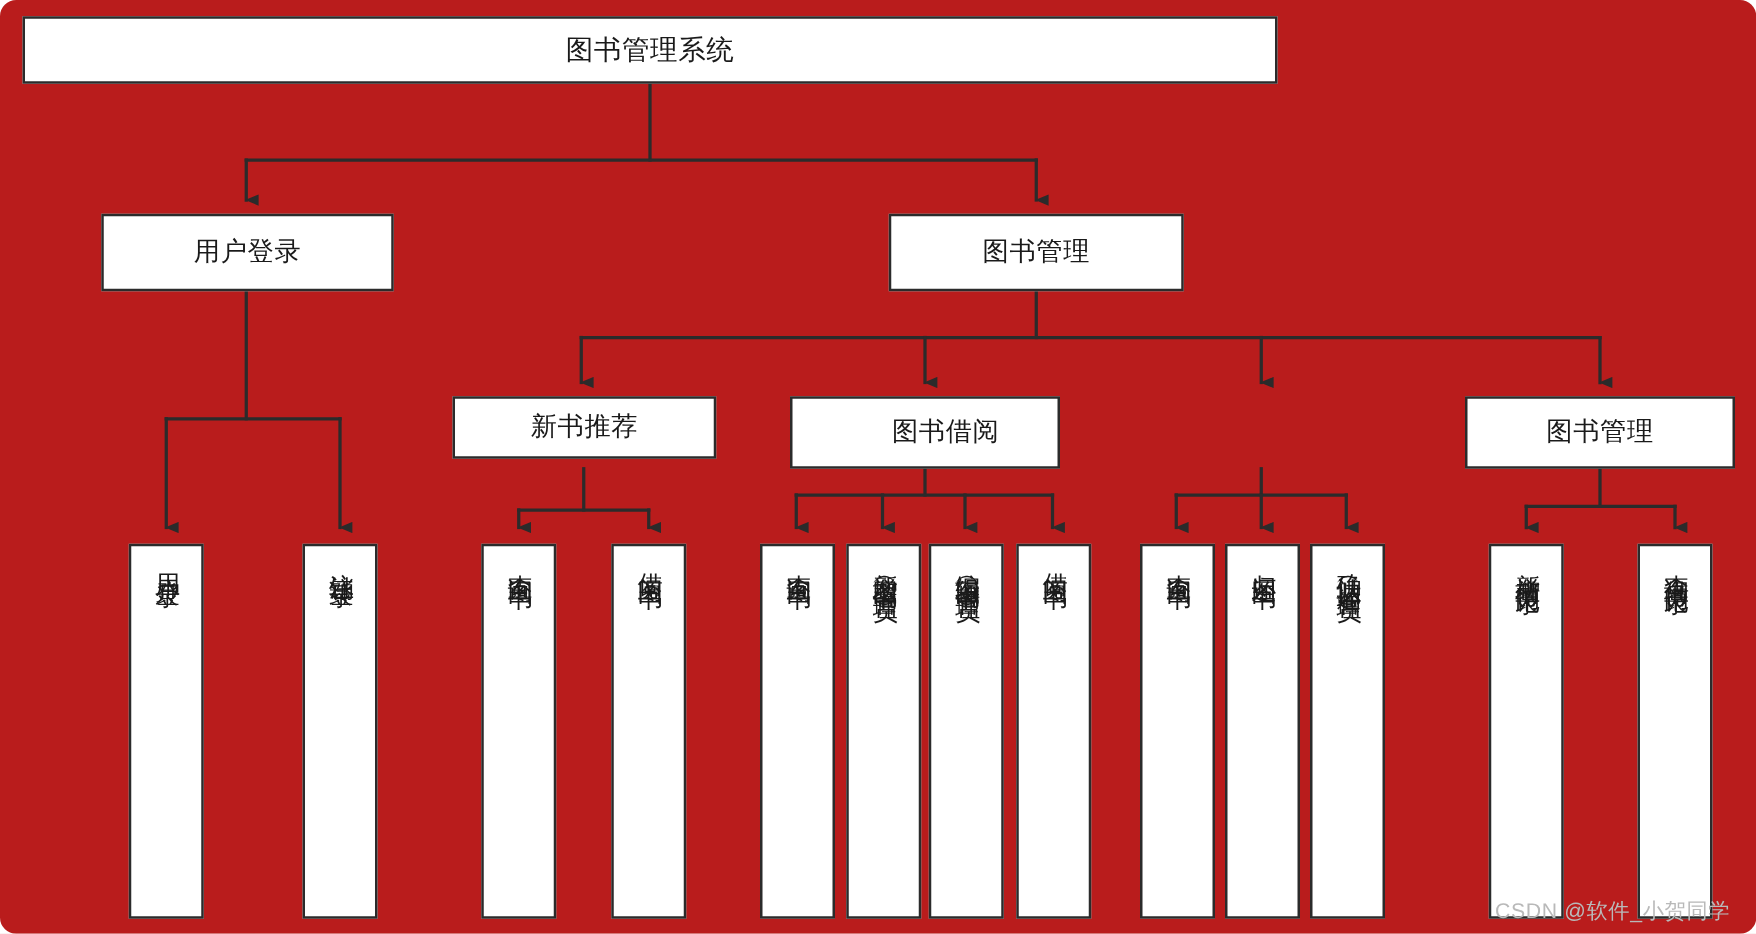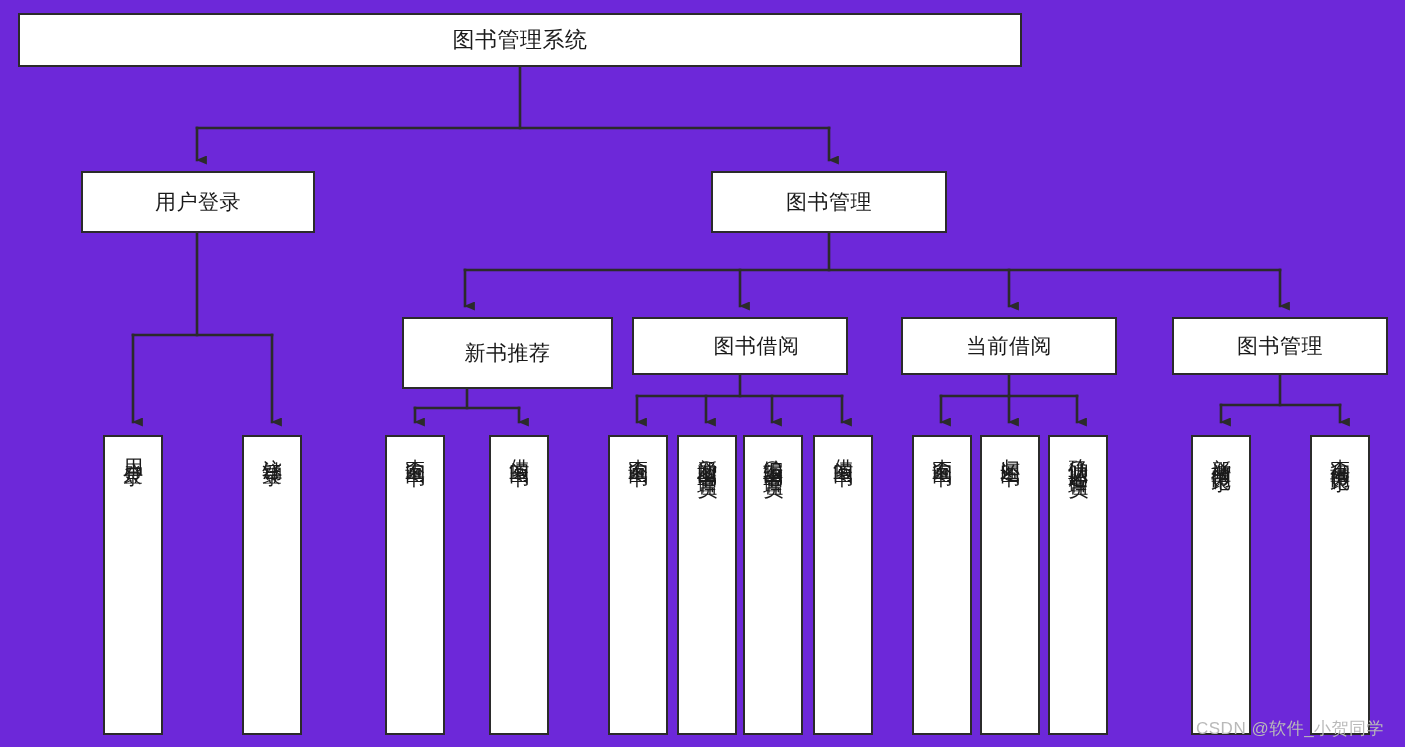--- a/index.html
+++ b/index.html
@@ -8,22 +8,23 @@
     padding: 0;
     background: #ffffff;
   }
   body {
     font-family: "Liberation Sans", "DejaVu Sans", sans-serif;
   }
   #canvas {
     position: relative;
     width: 1405px;
     height: 747px;
-    background: #6d28d9;
+    background: #b91c1c;
     overflow: hidden;
+    border-radius: 13px;
   }
   svg.edges {
     position: absolute;
     left: 0;
     top: 0;
     width: 1405px;
     height: 747px;
     pointer-events: none;
   }
   .node {
@@ -134,29 +135,26 @@
     <span class="label">图书管理系统</span>
   </div>
 
   <div class="node h" style="left:81px; top:171px; width:234px; height:62px;">
     <span class="label">用户登录</span>
   </div>
   <div class="node h" style="left:711px; top:171px; width:236px; height:62px;">
     <span class="label">图书管理</span>
   </div>
 
-  <div class="node h" style="left:362px; top:317px; width:211px; height:72px;margin-left:40px;">
+  <div class="node h" style="left:362px; top:317px; width:211px; height:50px;">
     <span class="label">新书推荐</span>
   </div>
   <div class="node h" style="left:632px; top:317px; width:216px; height:58px;padding-left:33px;">
     <span class="label">图书借阅</span>
   </div>
-  <div class="node h" style="left:901px; top:317px; width:216px; height:58px;">
-    <span class="label">当前借阅</span>
-  </div>
   <div class="node h" style="left:1172px; top:317px; width:216px; height:58px;">
     <span class="label">图书管理</span>
   </div>
 
   <div class="node v" style="left:103px; top:435px; width:60px; height:300px;">
     <span class="label">用户登录</span>
   </div>
   <div class="node v" style="left:242px; top:435px; width:60px; height:300px;">
     <span class="label">注销登录</span>
   </div>

